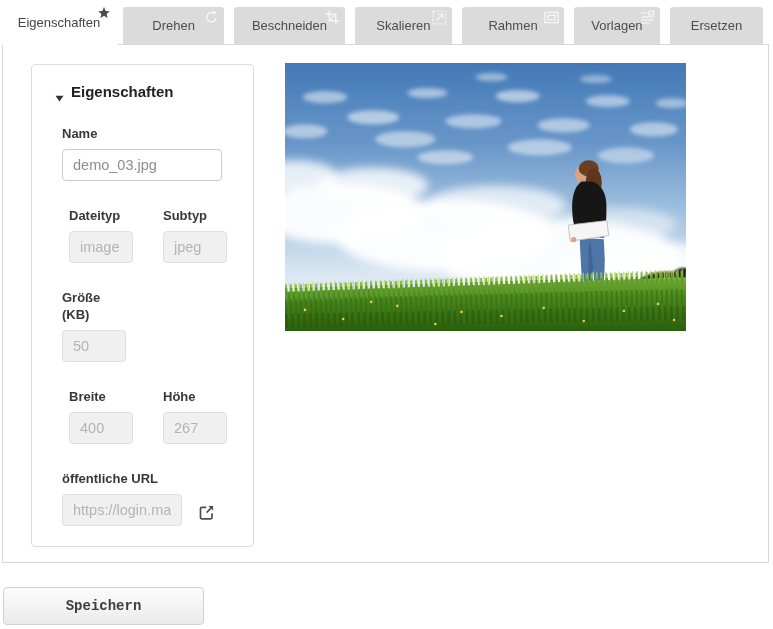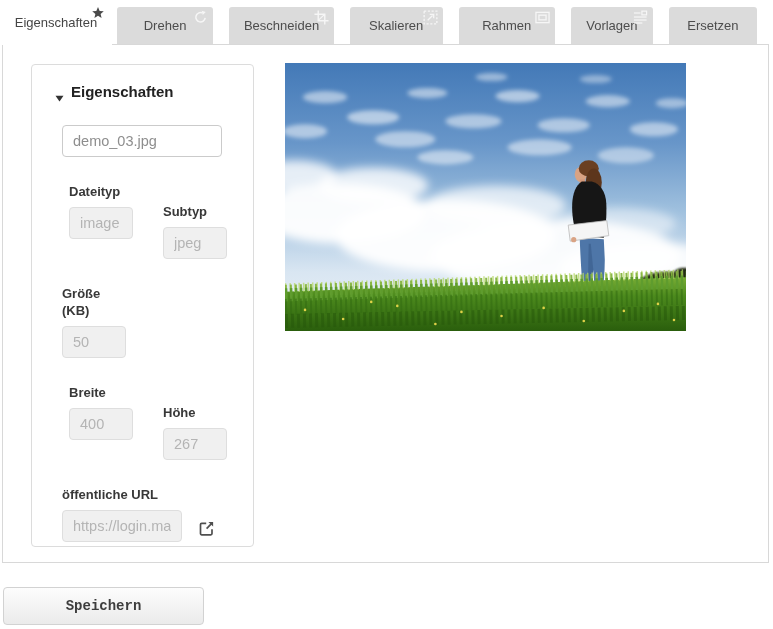--- a/index.html
+++ b/index.html
@@ -10,21 +10,21 @@
   }
   .app { position: relative; width: 773px; height: 524px; }
 
   
   .tabbar {
     display: flex; align-items: flex-end;
     height: 44px; position: relative; z-index: 2;
   }
   .tab {
     position: relative;
-    height: 37px; margin-right: 16px;
+    height: 37px; margin-right: 10px;
     background: #dbdbdb;
     border-radius: 3px 3px 0 0;
     display: flex; align-items: center; justify-content: center;
     font-size: 13px; color: #4d4d4d;
     cursor: pointer;
   }
   .tab .tab-icon { position: absolute; top: 3px; right: 5px; width: 15px; height: 15px; }
   .tab.active {
     height: 45px; margin-bottom: -1px; margin-right: 5px;
     background: #fff; color: #454545;
@@ -68,21 +68,21 @@
     border: 1px solid #cbcbcb; border-radius: 4px;
     background: #fff; color: #8e8e8e;
     font-size: 14.5px; font-family: "Liberation Sans", sans-serif;
     outline: none;
   }
   .w-lg { width: 160px; }
   .w-sm { width: 64px; }
   .w-md { width: 120px; }
   .inp.disabled { background: #f0f0f0; border-color: #dedede; color: #b4b4b4; }
   .row { display: flex; }
-  .row .col + .col { margin-left: 30px; margin-top: 20px; }
+  .row .col + .col { margin-left: 30px; }
   .narrow label { width: 62px; }
   .url-row { display: flex; align-items: center; }
   .ext-link { margin-left: 16px; margin-top: 12px; width: 17px; height: 17px; cursor: pointer; }
 
   
   .photo {
     position: absolute; left: 282px; top: 18px;
     width: 401px; height: 268px; overflow: hidden;
   }
   .photo svg { display: block; width: 401px; height: 268px; }
@@ -174,20 +174,21 @@
       <div class="panel-header">
         <span class="caret">
           <svg width="9" height="7" viewBox="0 0 9 7">
               <path d="M0.5 0.8 L8.5 0.8 L4.5 6.4 Z" fill="#333"></path>
             </svg>
         </span>
         <span class="panel-title">Eigenschaften</span>
       </div>
 
       <div class="field mt">
+        <label>Name</label>
         <input class="inp w-lg" value="demo_03.jpg" style="">
       </div>
 
       <div class="row mt2">
         <div class="col field">
           <label>Dateityp</label>
           <input class="inp w-sm disabled" readonly="" value="image" style="">
         </div>
         <div class="col field">
           <label>Subtyp</label>

